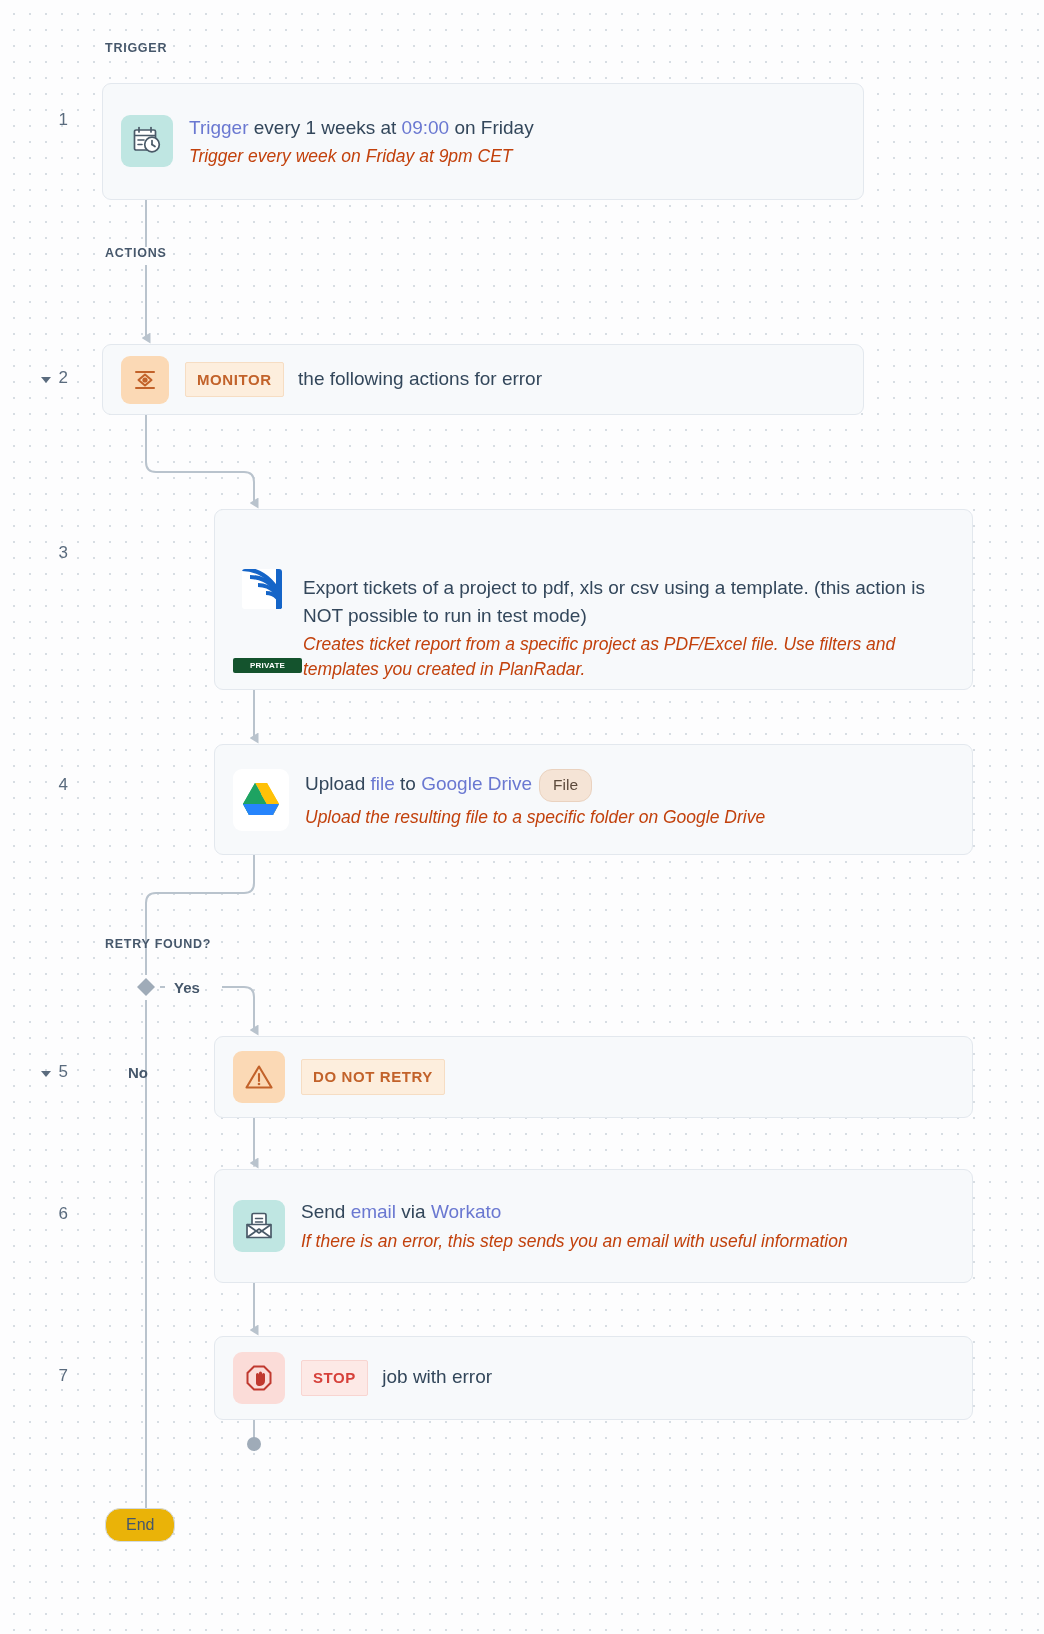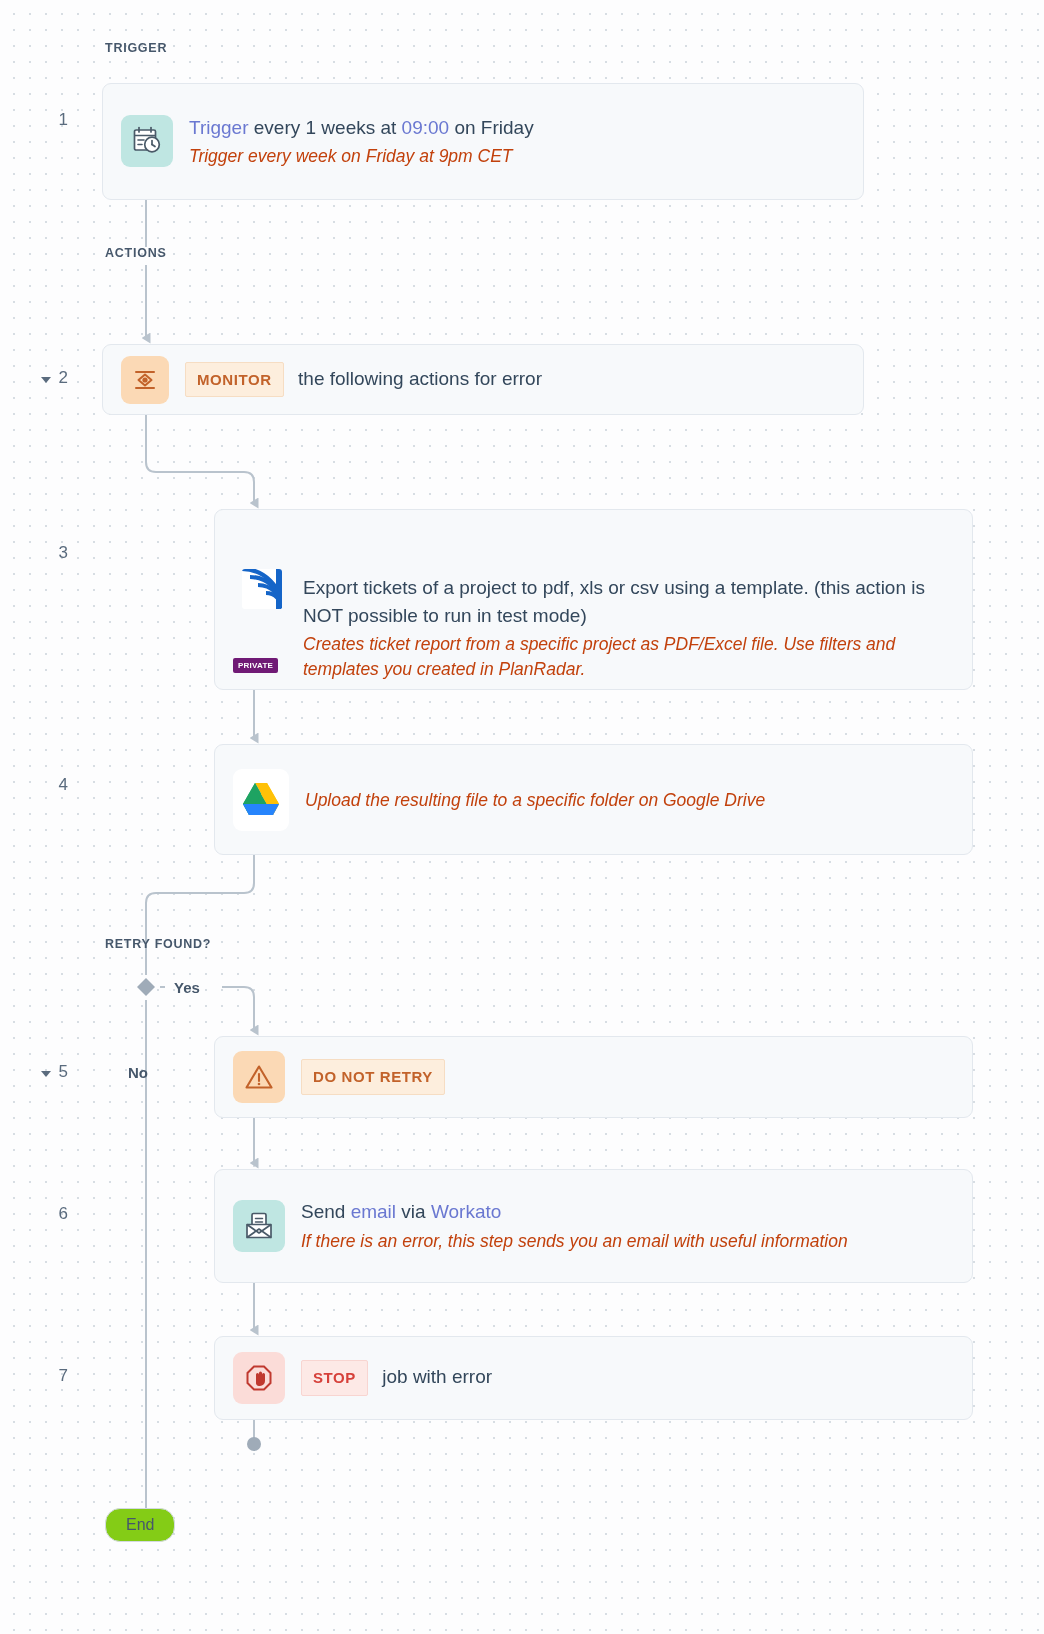--- a/index.html
+++ b/index.html
@@ -125,37 +125,37 @@
   .branch-label {
     position: absolute;
     font-size: 15px;
     font-weight: bold;
     color: #46576b;
   }
 
   
   .end-node {
     position: absolute;
-    background: #84cc16;
+    background: #eab308;
     border: 1px solid #d3dae1;
     border-radius: 15px;
     font-size: 16px;
     color: #46576b;
     padding: 7px 20px;
   }
 
   
   .private-badge {
     position: absolute;
-    background: #701a75;
+    background: #14532d;
     color: #ffffff;
     font-size: 8px;
     font-weight: bold;
     letter-spacing: 0.03em;
-    padding: 3px 5px;
+    padding: 3px 17px;
     border-radius: 2px;
   }
 </style>
 </head>
 <body>
 
 <div id="canvas">
 
   <svg id="wires" viewBox="0 0 1044 1634" xmlns="http://www.w3.org/2000/svg">
     <defs>
@@ -296,20 +296,23 @@
           <path d="M15 4 L3 25 L9 36 L21 15 Z" fill="#1ea362"></path>
           <path d="M27 4 L39 25 L33 36 L21 15 Z" fill="#ffc107"></path>
           <path d="M9 36 L33 36 L39 25 L3 25 Z" fill="#2684fc"></path>
           <path d="M15 4 L27 4 L39 25 L33 36 L9 36 L3 25 Z" fill="none"></path>
           <path d="M21 4 L21 4" fill="none"></path>
           <path d="M15.2 4.2 L26.8 4.2 L38.6 25 L32.8 35.6 L9.2 35.6 L3.4 25 Z" fill="none"></path>
           <path d="M15 4 L21 15 L27 4 Z" fill="#ffffff" opacity="0"></path>
         </svg>
       </div>
       <div class="texts">
+        <div class="title-line">
+          <span>Upload </span><span class="lnk">file</span><span> to </span><span class="lnk">Google Drive</span><span class="pill-file">File</span>
+        </div>
         <div class="desc-line">Upload the resulting file to a specific folder on Google Drive</div>
       </div>
     </div>
   </div>
 
   <div class="card" style="left:214px; top:1036px; width:759px; height:82px;">
     <div class="card-body" style="padding:0 18px;">
       <div class="icon-tile tile-orange">
         <svg width="32" height="32" viewBox="0 0 32 32">
           <path d="M16 5.5 L28.5 26.5 L3.5 26.5 Z" fill="none" stroke="#c2622a" stroke-width="2.1" stroke-linejoin="round"></path>

